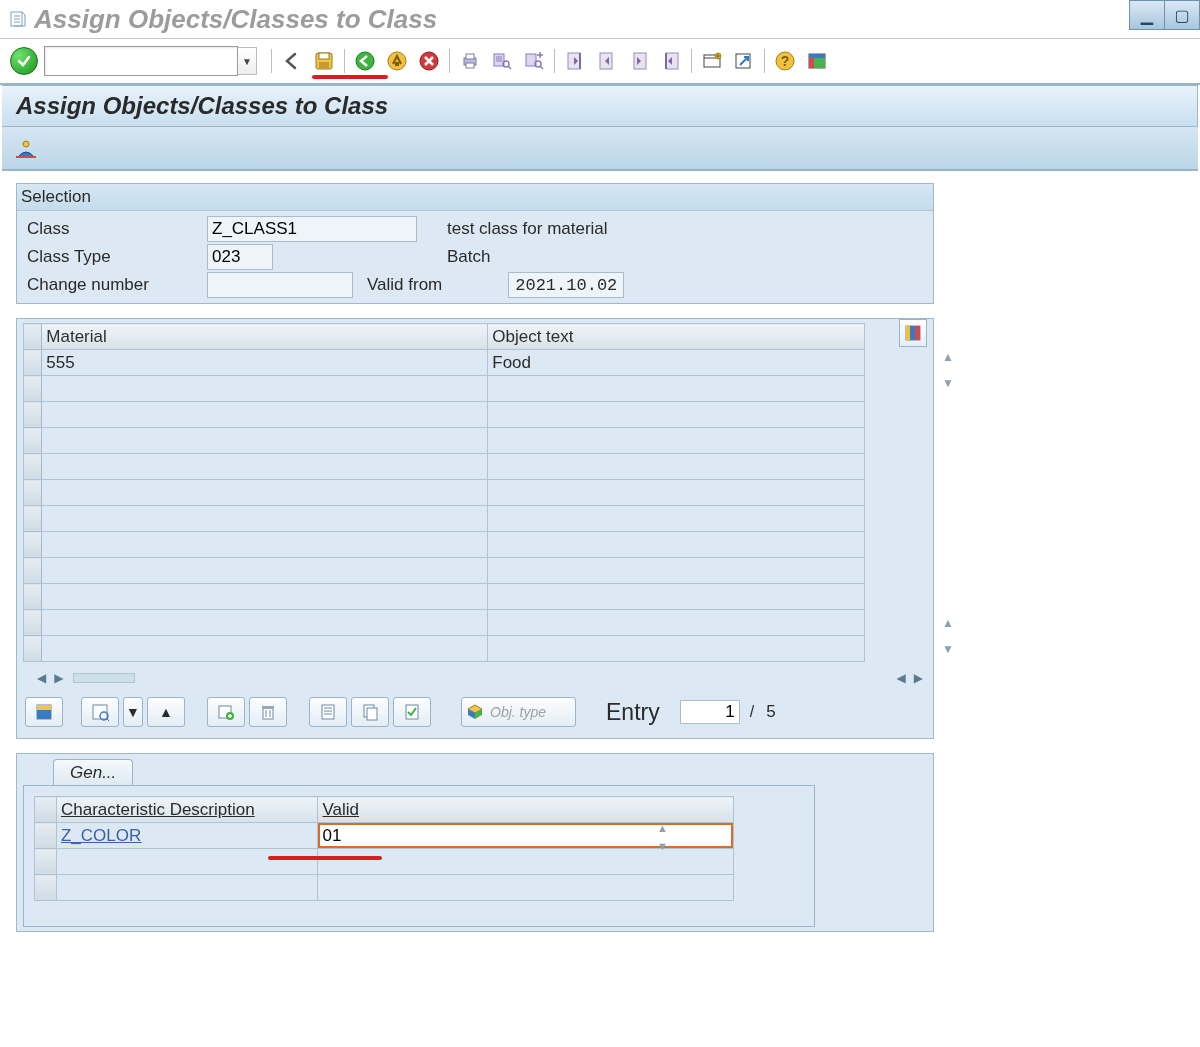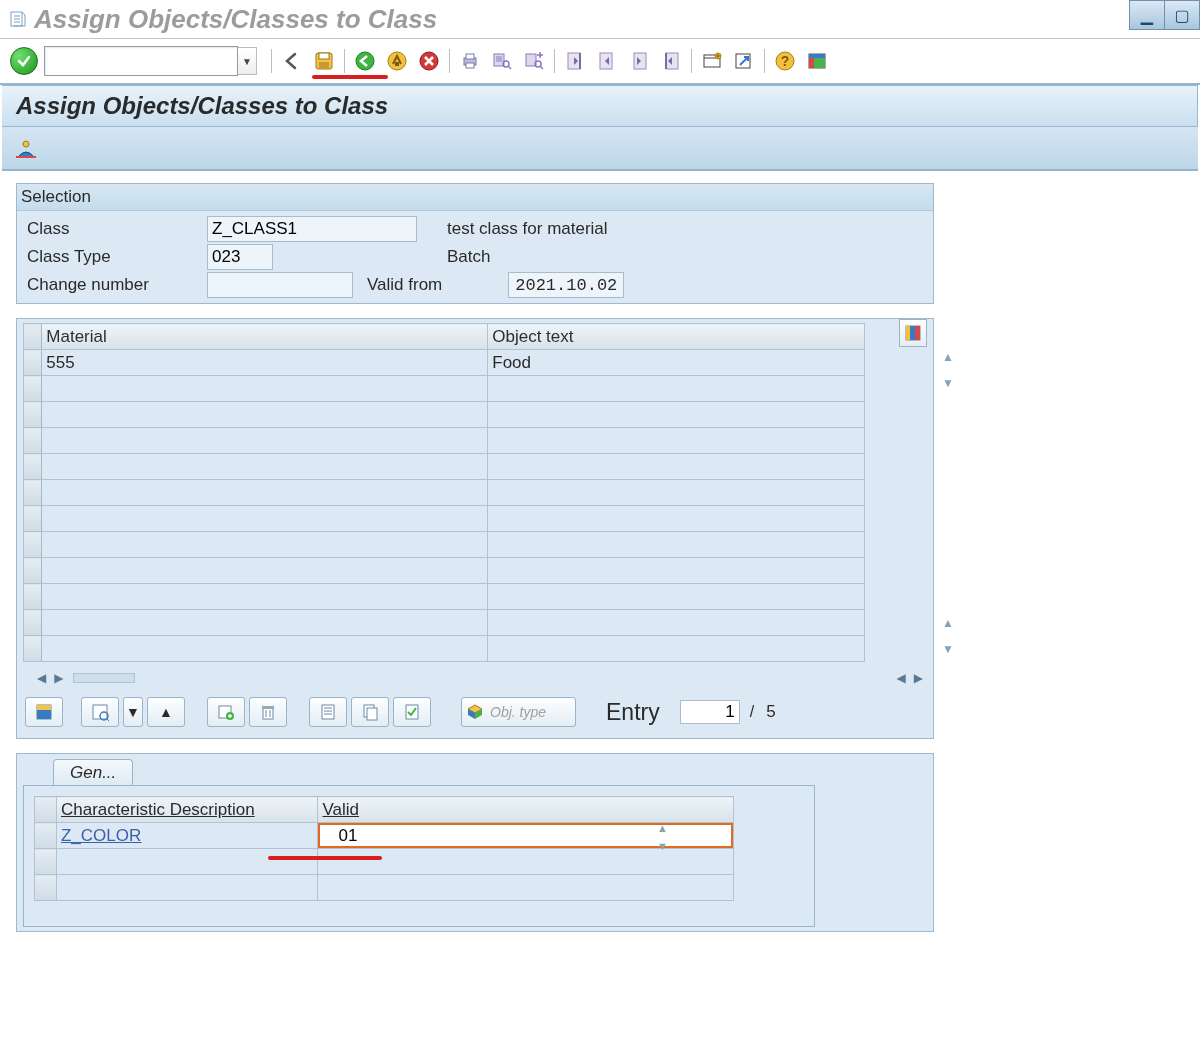--- a/index.html
+++ b/index.html
@@ -262,21 +262,21 @@
   }
   table.charv th { background: linear-gradient(#eef4f8,#d7e2ea); font-weight: normal;}
   table.charv .rowsel { width: 18px; background: linear-gradient(#e6edf3,#cfdbe5);}
   .col-chdesc { width: 210px; color:#3a62a6; text-decoration: underline; }
   .col-chval-hdr { width: 340px; }
   .val-input {
     width: 100%; height: 100%; box-sizing: border-box;
     border: 2px solid #e06a1f;
     background: #fff;
     font-size: 17px;
-    padding: 0 18px;
+    padding: 0 2px;
   }
   .charv-scroll { position: absolute; right: 146px; top: 36px; display:flex; flex-direction:column; gap:6px;}
   .charv-scroll .sa { color:#8aa2b5; font-size:11px;}
 
 </style>
 </head>
 <body>
 
 <div class="win-title">
   <span class="doc-icon">

